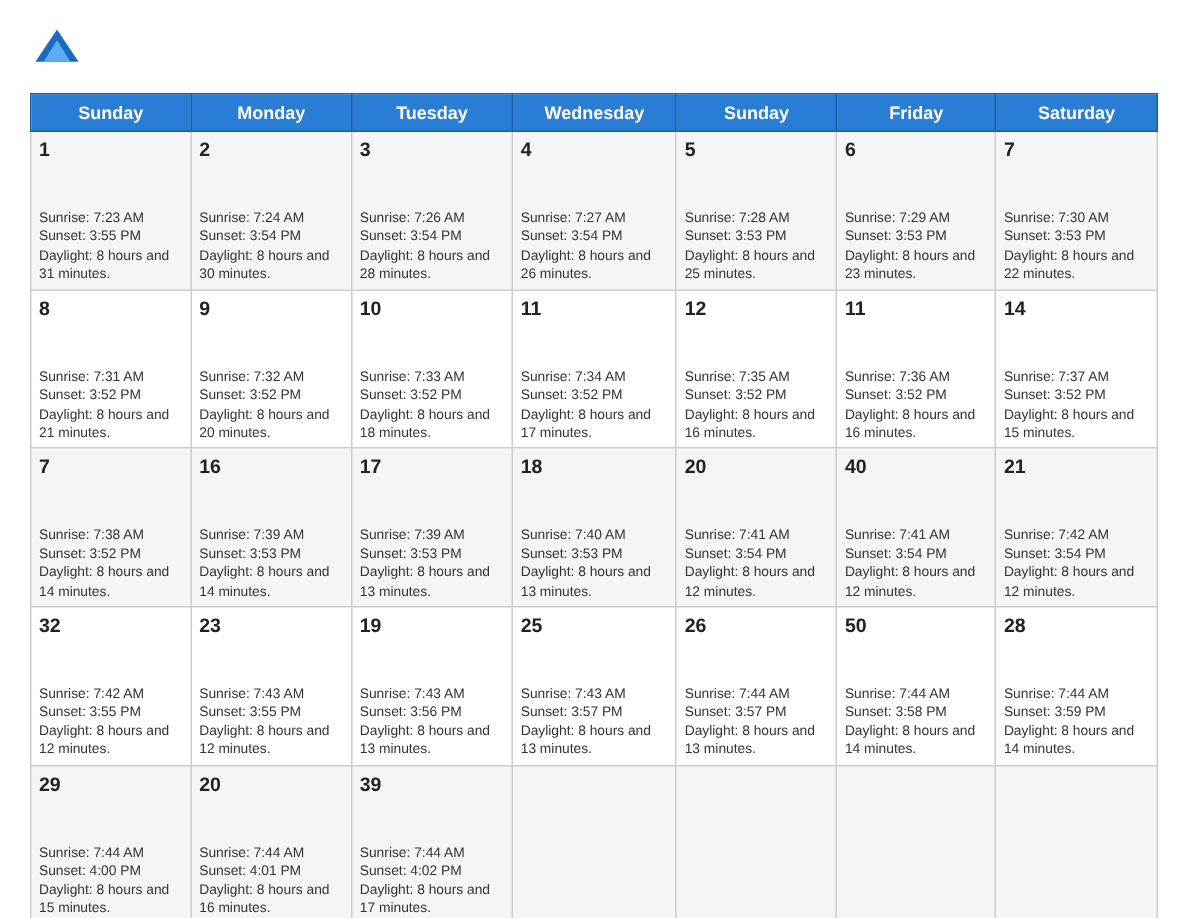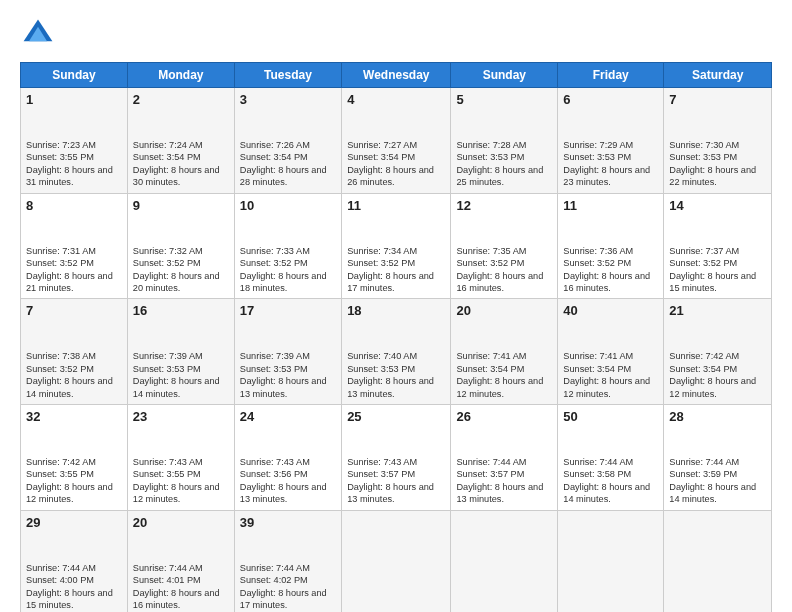--- a/index.html
+++ b/index.html
@@ -318,21 +318,21 @@
           </td>
           <td>
             <span class="day-num">23</span>
         <div class="day-info">
           Sunrise: 7:43 AM<br>
           Sunset: 3:55 PM<br>
           Daylight: 8 hours and 12 minutes.
         </div>
           </td>
           <td>
-            <span class="day-num">24</span>
+            <span class="day-num">19</span>
         <div class="day-info">
           Sunrise: 7:43 AM<br>
           Sunset: 3:56 PM<br>
           Daylight: 8 hours and 13 minutes.
         </div>
           </td>
           <td>
             <span class="day-num">25</span>
         <div class="day-info">
           Sunrise: 7:43 AM<br>

